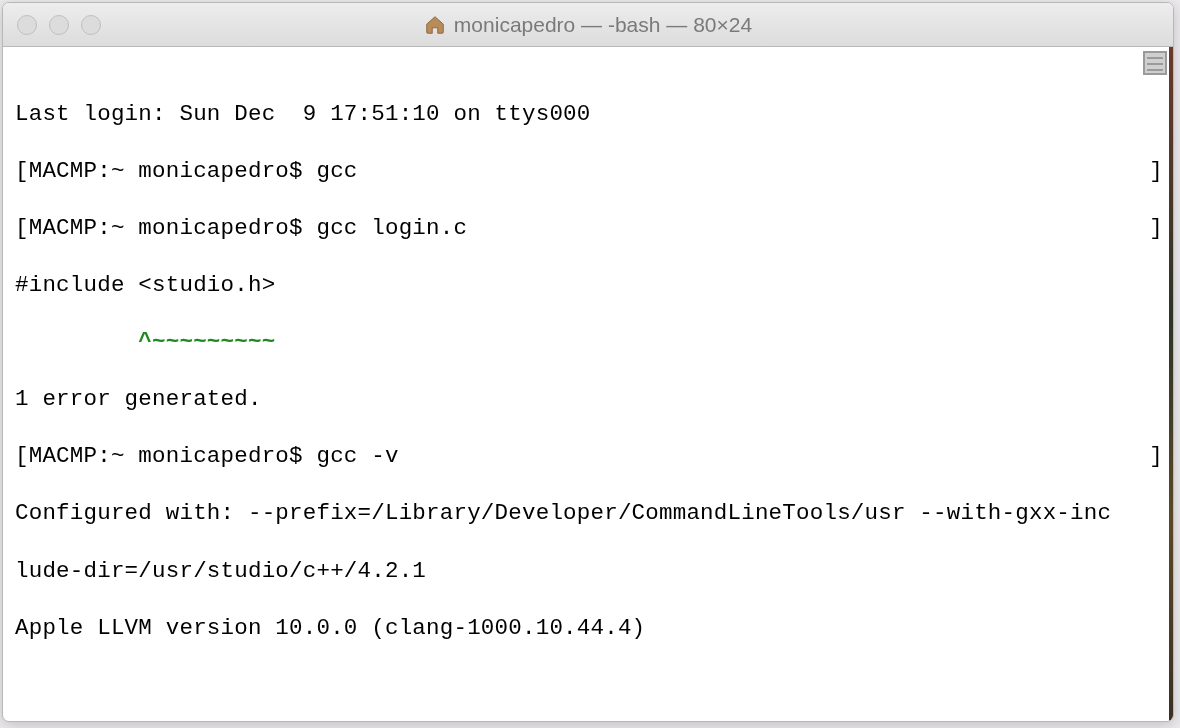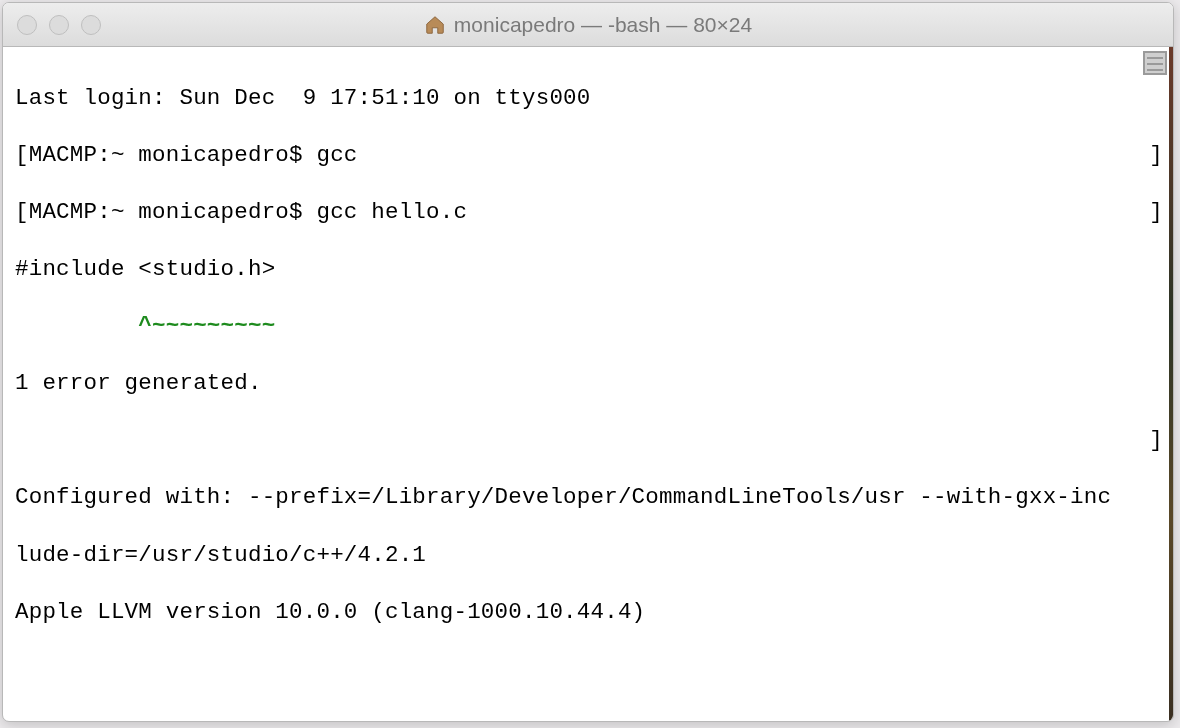--- a/index.html
+++ b/index.html
@@ -55,21 +55,21 @@
   .house-icon {
     width: 22px; height: 22px;
     display: inline-block;
   }
   .terminal {
     font-family: "SF Mono", Menlo, Monaco, "Courier New", monospace;
     font-size: 22.5px;
     line-height: 1.27;
     letter-spacing: .2px;
     white-space: pre;
-    padding: 8px 10px 4px 12px;
+    padding: 24px 10px 4px 12px;
     color: #000;
     height: calc(100% - 44px);
     position: relative;
     overflow: hidden;
   }
   .line { display:block; }
   .bracket::before{content:"[";}
   .promptline { display:flex; }
   .promptline .left{flex:0 0 auto;}
   .promptline .fill{flex:1 1 auto;}
@@ -117,25 +117,25 @@
       <span>monicapedro — -bash — 80×24</span>
     </div>
   </div>
 
   <div class="scroll-indicator"></div>
   <div class="right-edge"></div>
 
   <div class="terminal">
 <span class="line">Last login: Sun Dec  9 17:51:10 on ttys000</span>
 <span class="promptline"><span class="left"><span class="bracket"></span><span>MACMP:~ monicapedro$ </span><span>gcc</span></span><span class="fill"></span><span>]</span></span>
-<span class="promptline"><span class="left"><span class="bracket"></span><span>MACMP:~ monicapedro$ </span><span>gcc hello.c</span></span><span class="fill"></span><span>]</span></span>
+<span class="promptline"><span class="left"><span class="bracket"></span><span>MACMP:~ monicapedro$ </span><span>gcc login.c</span></span><span class="fill"></span><span>]</span></span>
 <span class="line">#include &lt;studio.h&gt;</span>
 <span class="line green">         ^~~~~~~~~~</span>
 <span class="line">1 error generated.</span>
-<span class="promptline"><span class="fill"></span><span>]</span></span>
+<span class="promptline"><span class="left"><span class="bracket"></span><span>MACMP:~ monicapedro$ </span><span>gcc -v</span></span><span class="fill"></span><span>]</span></span>
 <span class="line">Configured with: --prefix=/Library/Developer/CommandLineTools/usr --with-gxx-inc</span>
 <span class="line">lude-dir=/usr/studio/c++/4.2.1</span>
 <span class="line">Apple LLVM version 10.0.0 (clang-1000.10.44.4)</span>
 
 
 
 
   </div>
 </div>
 

